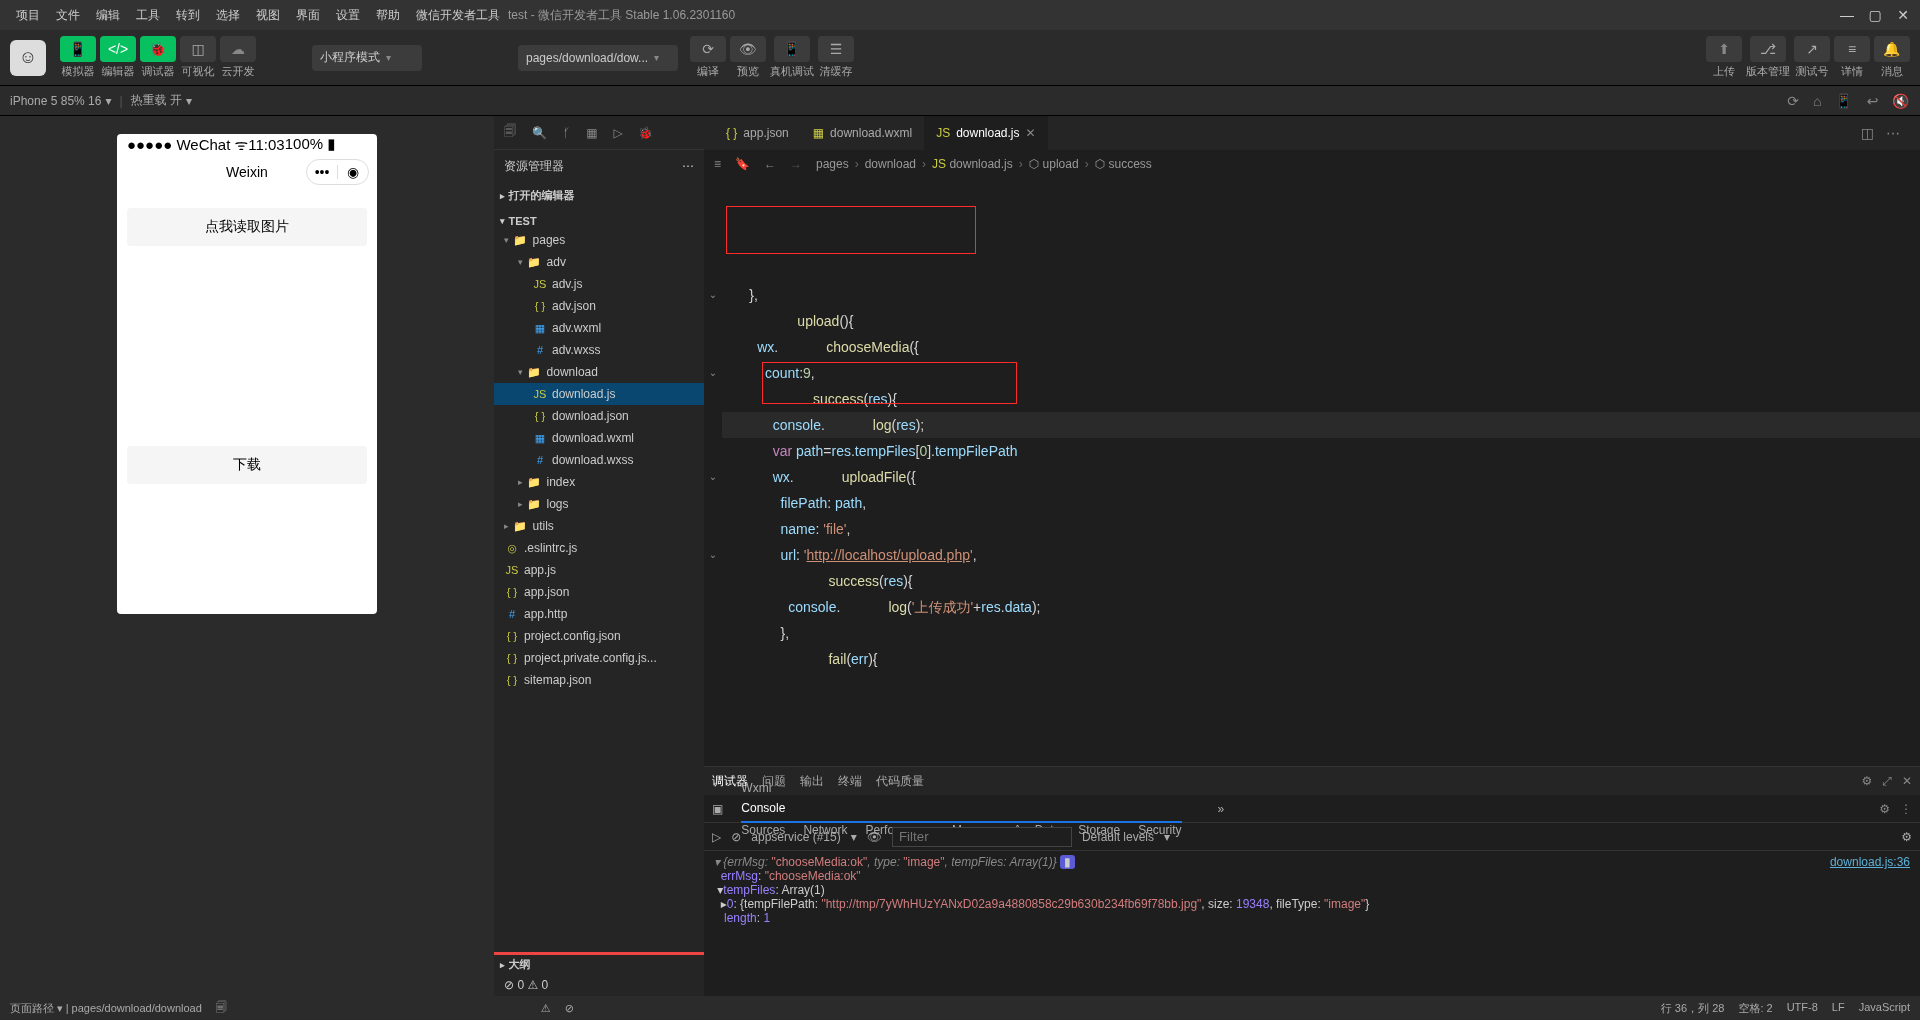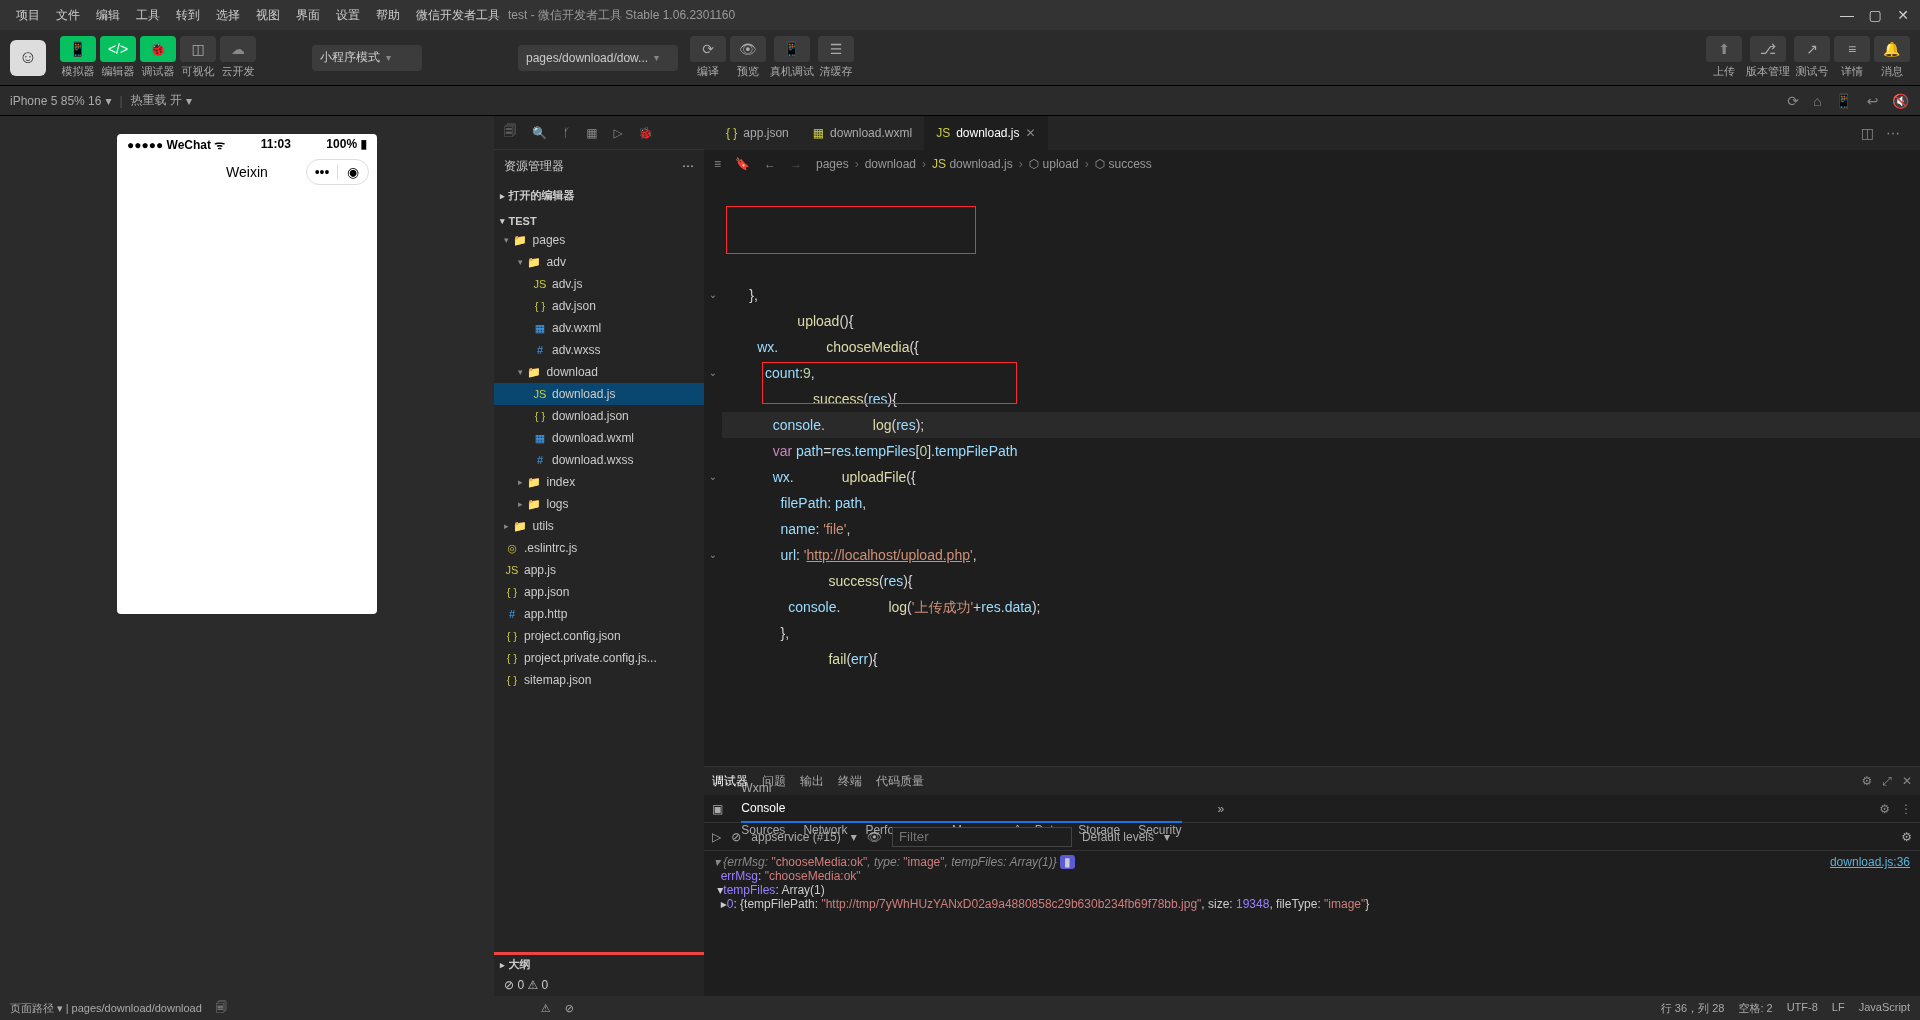--- a/index.html
+++ b/index.html
@@ -30,21 +30,21 @@
 .sim-bar { height: 30px; background: #2b2b2b; display: flex; align-items: center; padding: 0 10px; color: #aaa; font-size: 12px; border-bottom: 1px solid #000; }
 .sim-bar .sep { margin: 0 8px; color: #555; }
 .sim-icons { margin-left: auto; display: flex; gap: 14px; font-size: 14px; color: #888; }
 
 
 .main { display: flex; height: calc(1020px - 30px - 56px - 30px - 24px); }
 
 
 .simulator { width: 494px; background: #2b2b2b; display: flex; justify-content: center; padding-top: 18px; }
 .phone { width: 260px; height: 480px; background: #fff; border-radius: 4px; overflow: hidden; display: flex; flex-direction: column; }
-.phone-status { height: 20px; display: flex; align-items: center; justify-content: space-between; padding: 0 10px; font-size: 12px; color: #000; font-weight: bold; }
+.phone-status { height: 20px; display: flex; align-items: center; justify-content: flex-start; padding: 0 10px; font-size: 15px; color: #000; font-weight: normal; }
 .phone-nav { height: 36px; display: flex; align-items: center; justify-content: center; position: relative; font-size: 14px; color: #000; }
 .phone-capsule { position: absolute; right: 8px; display: flex; align-items: center; border: 1px solid #ddd; border-radius: 20px; height: 26px; }
 .phone-capsule span { width: 30px; text-align: center; font-size: 14px; color: #000; }
 .phone-capsule .divider { width: 1px; height: 14px; background: #ddd; }
 .phone-body { flex: 1; padding: 10px; display: flex; flex-direction: column; }
 .phone-btn { background: #f5f5f5; border-radius: 4px; text-align: center; padding: 10px; font-size: 14px; color: #000; }
 .explorer { width: 210px; background: #252526; display: flex; flex-direction: column; }
 .explorer-header { height: 32px; display: flex; align-items: center; justify-content: space-between; padding: 0 10px; color: #ccc; font-size: 12px; }
 .explorer-section { padding: 4px 0; font-size: 12px; }
 .explorer-section-title { display: flex; align-items: center; padding: 2px 6px; color: #ccc; font-weight: bold; font-size: 11px; }
@@ -240,20 +240,24 @@
         <span><span>100%</span> ▮</span>
       </div>
       <div class="phone-nav">
         <span>Weixin</span>
         <div class="phone-capsule">
           <span>•••</span>
           <div class="divider"></div>
           <span>◉</span>
         </div>
       </div>
+      <div class="phone-body">
+        <div class="phone-btn" style="margin-top:8px">点我读取图片</div>
+        <div class="phone-btn" style="margin-top:200px">下载</div>
+      </div>
     </div>
   </div>
 
   <div class="explorer">
     <div style="height:34px;display:flex;align-items:center;padding:0 10px;gap:16px;color:#888;border-bottom:1px solid #333">
       <span>🗐</span>
       <span>🔍</span>
       <span>ᚶ</span>
       <span>▦</span>
       <span>▷</span>
@@ -456,20 +460,21 @@
         <span style="margin-left:auto">⚙</span>
       </div>
       <div class="console-body">
         <div>
             <span class="source-link">download.js:36</span>
           </div>
         <div><span class="con-grey">▾ {errMsg: </span><span class="con-str">"chooseMedia:ok"</span><span class="con-grey">, type: </span><span class="con-str">"image"</span><span class="con-grey">, tempFiles: Array(1)}</span> <span style="background:#5b5bd6;border-radius:3px;padding:0 4px">▮</span></div>
         <div>&nbsp;&nbsp;<span class="con-key">errMsg</span>: <span class="con-str">"chooseMedia:ok"</span></div>
         <div>&nbsp;▾<span class="con-key">tempFiles</span>: <span>Array(1)</span></div>
         <div>&nbsp;&nbsp;▸<span class="con-key">0</span>: <span>{tempFilePath: </span><span class="con-str">"http://tmp/7yWhHUzYANxD02a9a4880858c29b630b234fb69f78bb.jpg"</span><span>, size: </span><span class="con-num">19348</span><span>, fileType: </span><span class="con-str">"image"</span><span>}</span></div>
+        <div>&nbsp;&nbsp;&nbsp;<span class="con-key">length</span>: <span class="con-num">1</span></div>
       </div>
     </div>
   </div>
 </div>
 
 <div class="status-bar">
   <span>页面路径 ▾ | pages/download/download</span> 
     <span>🗐</span>
   <span style="margin-left:300px">⚠</span>
   <span>⊘</span>

